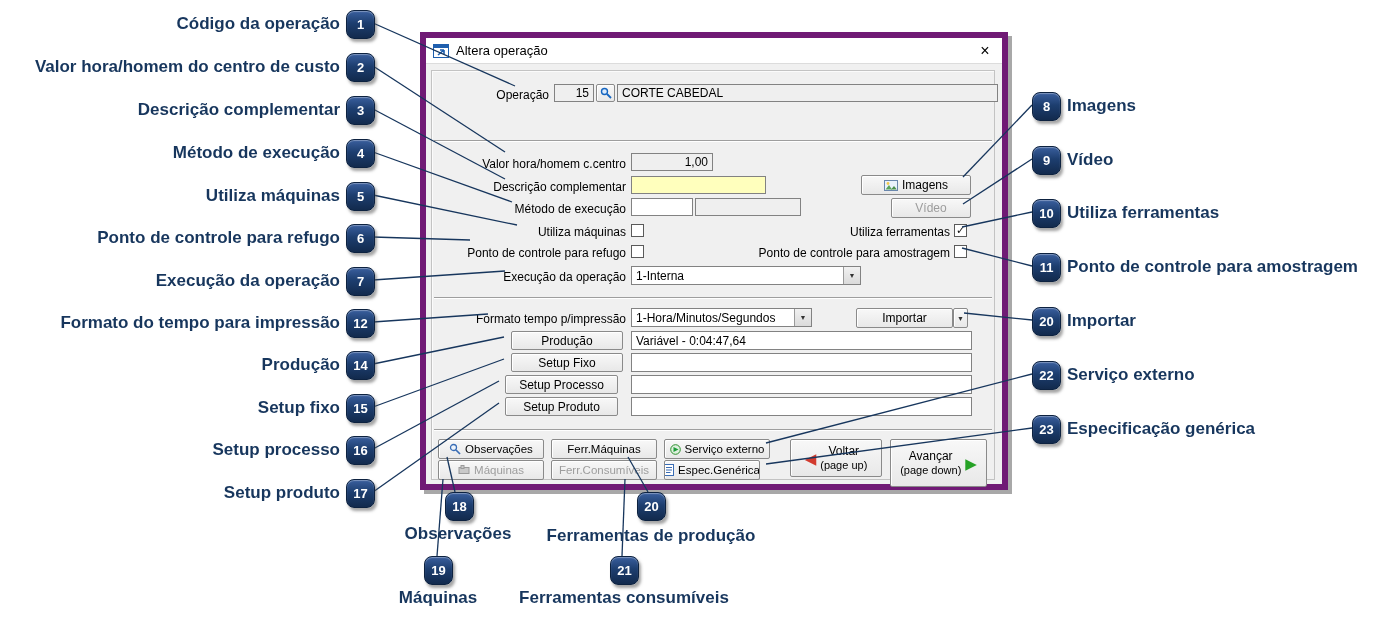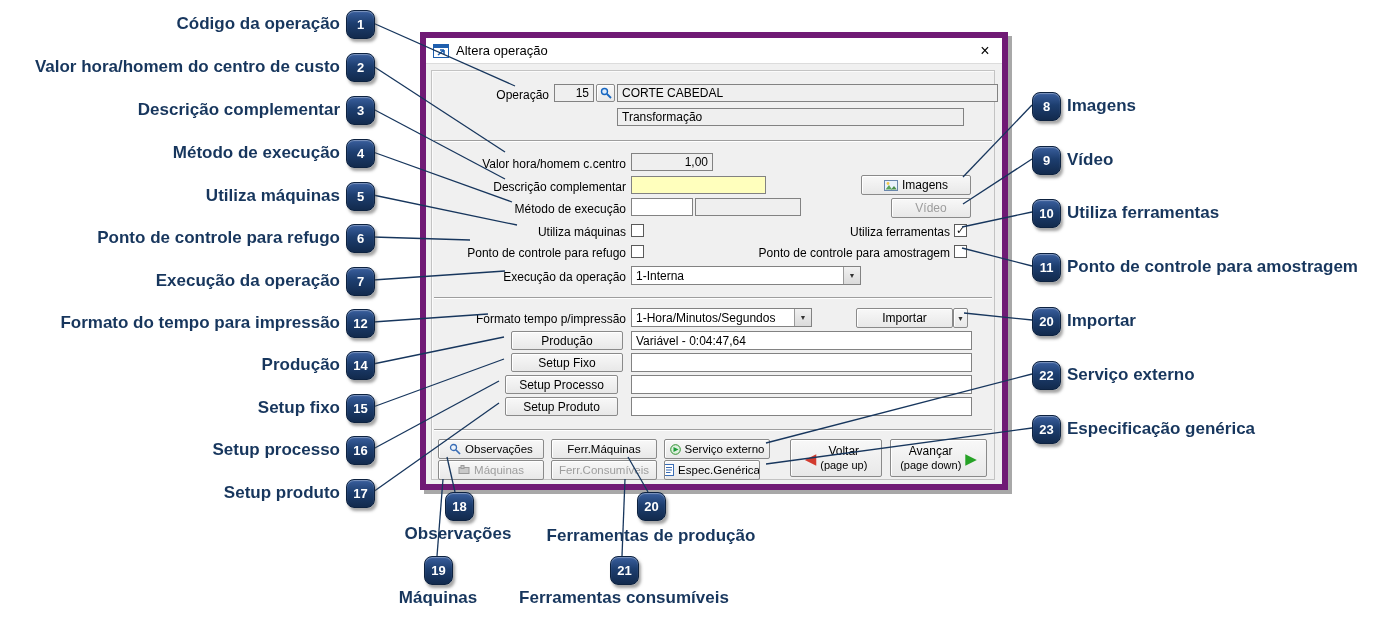--- a/index.html
+++ b/index.html
@@ -227,21 +227,20 @@
     <div class="tfield ro right" style="left:128px;top:20px;width:40px;height:18px">15</div>
     <div class="btn" style="left:170px;top:20px;width:19px;height:18px">
       <span class="micon">
         <svg width="12" height="12" viewBox="0 0 12 12">
             <circle cx="4.5" cy="4.5" r="3" fill="#dcebfb" stroke="#1565c0" stroke-width="1.4"></circle>
             <line x1="7" y1="7" x2="11" y2="11" stroke="#1565c0" stroke-width="1.8"></line>
           </svg>
       </span>
     </div>
     <div class="tfield ro" style="left:191px;top:20px;width:381px;height:18px">CORTE CABEDAL</div>
-    <div class="tfield ro" style="left:191px;top:44px;width:347px;height:18px">Transformação</div>
 
     <div class="flabel" style="left:20px;top:93px;width:180px">Valor hora/homem c.centro</div>
     <div class="tfield ro right" style="left:205px;top:89px;width:82px;height:18px">1,00</div>
 
     <div class="flabel" style="left:20px;top:116px;width:180px">Descrição complementar</div>
     <div class="tfield yellow" style="left:205px;top:112px;width:135px;height:18px"></div>
 
     <div class="btn" style="left:435px;top:111px;width:110px;height:20px">
       <span class="micon">
         <svg width="14" height="11" viewBox="0 0 14 11">
@@ -352,21 +351,21 @@
       </span>
       <span>Espec.Genérica</span>
     </div>
     <div class="btn" style="left:364px;top:375px;width:92px;height:38px">
       <span class="arr red">◀</span>
       <span class="navcol">
         <span>Voltar</span>
         <span class="sub">(page up)</span>
       </span>
     </div>
-    <div class="btn" style="left:464px;top:375px;width:97px;height:38px">
+    <div class="btn" style="left:464px;top:375px;width:97px;height:48px">
       <span class="navcol">
         <span>Avançar</span>
         <span class="sub">(page down)</span>
       </span>
       <span class="arr green">▶</span>
     </div>
   </div>
 </div>
 
 </body></html>

